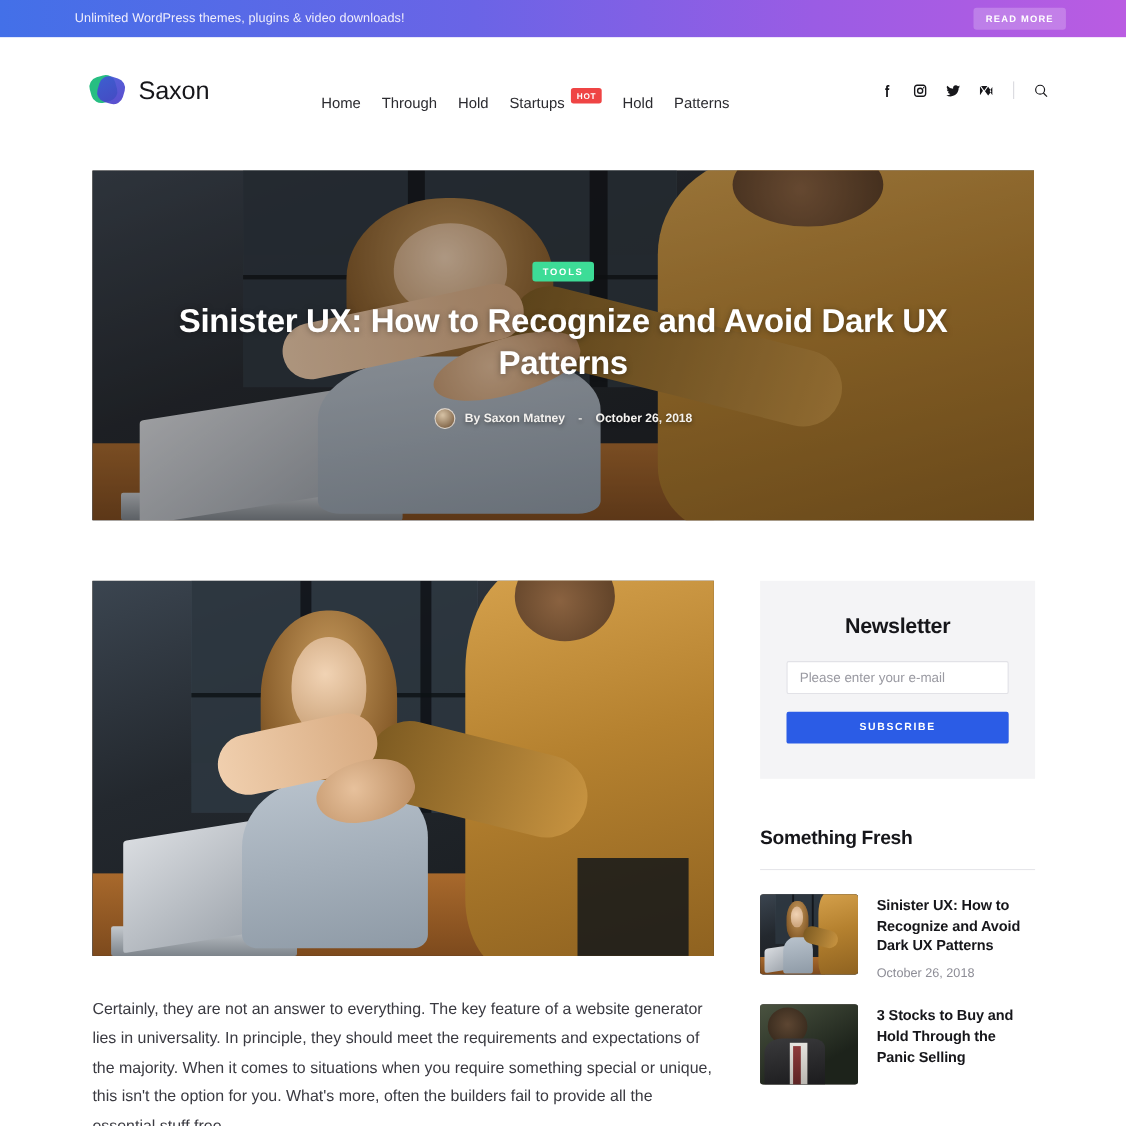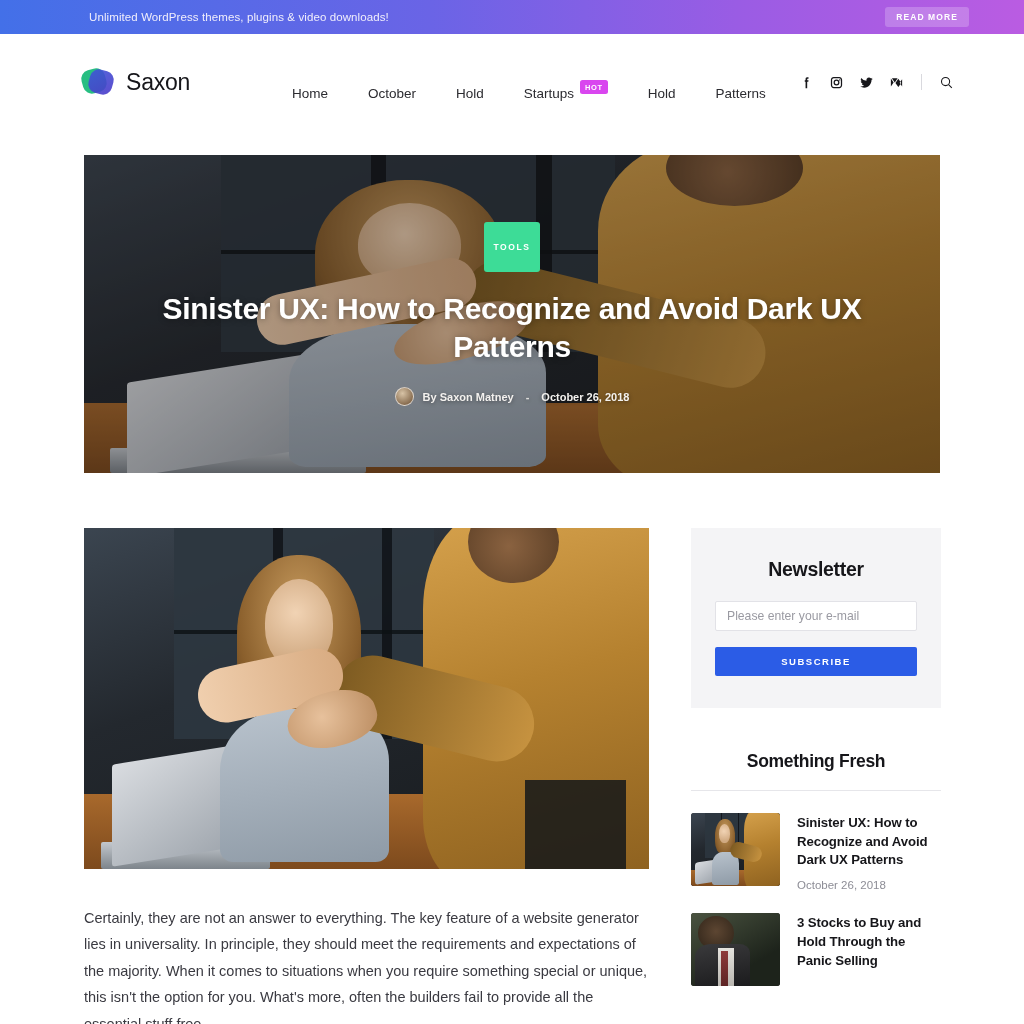--- a/index.html
+++ b/index.html
@@ -11,21 +11,21 @@
   }
 
   
   .promo-bar {
     height: 34px;
     background: linear-gradient(90deg, #4370e8 0%, #6a64e6 42%, #9a5ce4 72%, #ba5ce2 100%);
     display: flex; align-items: center;
     position: relative;
   }
   .promo-text {
-    position: absolute; left: 89px;
+    position: absolute; left: 68px;
     font-size: 11.5px; color: #f0eefc; letter-spacing: .1px;
   }
   .promo-btn {
     position: absolute; right: 55px;
     background: rgba(255,255,255,.22);
     border: none; border-radius: 3px;
     color: #fff; font-size: 8.5px; font-weight: 700;
     letter-spacing: 1.1px;
     padding: 5px 11px; cursor: pointer;
     font-family: "Liberation Sans", sans-serif;
@@ -40,28 +40,28 @@
   .brand { position: absolute; left: 82px; display: flex; align-items: center; gap: 12px; cursor: pointer; }
   .logo-mark { position: relative; width: 32px; height: 32px; }
   .logo-sq { position: absolute; width: 24px; height: 24px; border-radius: 9px; }
   .logo-sq.green { left: 0; top: 3px; background: #17b978; transform: rotate(-16deg); opacity: .93; }
   .logo-sq.blue  { left: 7px; top: 4px; background: #3950d6; transform: rotate(16deg); opacity: .9;
                    background: linear-gradient(135deg,#3f55d8,#4a39c8); }
   .brand-name { font-size: 23px; font-weight: 400; color: #16161a; letter-spacing: -.2px; }
 
   .main-nav {
     position: absolute; left: 292px;
-    display: flex; align-items: center; gap: 40px; margin-top: 22px;
+    display: flex; align-items: center; gap: 19px; margin-top: 22px;
   }
   .nav-item {
     font-size: 13.5px; color: #2b2b30; cursor: pointer; white-space: nowrap;
     display: flex; align-items: center; gap: 6px;
   }
   .hot-badge {
-    background: #d946ef; color: #fff;
+    background: #ef4444; color: #fff;
     font-size: 7.5px; font-weight: 700; letter-spacing: .6px;
     padding: 2.5px 5px; border-radius: 2.5px;
     position: relative; top: -6px;
   }
 
   .header-utils {
     position: absolute; right: 70px;
     display: flex; align-items: center; gap: 15px;
   }
   .social-ico { width: 15px; height: 15px; cursor: pointer; fill: #17171b; display:block; }
@@ -78,21 +78,21 @@
   .hero-photo { position:absolute; inset:0; }
   .hero-overlay { position: absolute; inset: 0; background: rgba(16,14,12,.30); }
   .hero-content {
     position: absolute; inset: 0;
     display: flex; flex-direction: column; align-items: center; justify-content: center;
     padding: 0 62px; text-align: center;
   }
   .hero-cat {
     background: #3ddc97; color: #fff;
     font-size: 8.5px; font-weight: 700; letter-spacing: 1.6px;
-    padding: 20px 9px; border-radius: 3px; margin-bottom: 18px;
+    padding: 4px 9px; border-radius: 3px; margin-bottom: 18px;
   }
   .hero-title {
     font-size: 30px; font-weight: 700; color: #fff; line-height: 1.28;
     letter-spacing: -.3px; max-width: 700px;
     text-shadow: 0 1px 6px rgba(0,0,0,.35);
   }
   .hero-meta {
     margin-top: 21px; display: flex; align-items: center; gap: 9px;
     color: #f3f1ee; font-size: 11px; font-weight: 700;
     text-shadow: 0 1px 4px rgba(0,0,0,.4);
@@ -132,21 +132,21 @@
   }
   .nl-input::placeholder { color: #9a9aa2; }
   .nl-submit {
     margin-top: 16px; width: 202px; height: 29px;
     background: #2b5ce6; border: none; border-radius: 2px;
     color: #fff; font-size: 9.5px; font-weight: 700; letter-spacing: 1.5px;
     cursor: pointer; font-family: "Liberation Sans", sans-serif;
   }
   .fresh-title {
     margin-top: 43px; font-size: 17.5px; font-weight: 700;
-    color: #16161a; letter-spacing: -.3px; text-align: center;
+    color: #16161a; letter-spacing: -.3px;
   }
   .fresh-rule { margin-top: 18px; height: 1px; background: #e6e6ea; }
   .fresh-item { margin-top: 22px; display: flex; gap: 17px; cursor: pointer; }
   .fresh-thumb { width: 89px; height: 73px; flex: 0 0 89px; border-radius: 3px; overflow: hidden; background:#2b2722; position:relative; }
   .fresh-text { padding-top: 1px; }
   .fresh-head {
     font-size: 13.2px; font-weight: 700; color: #16161a;
     line-height: 1.42; letter-spacing: -.1px;
   }
   .fresh-date { margin-top: 9px; font-size: 11.5px; color: #8d8d96; }
@@ -201,21 +201,21 @@
       <span class="logo-sq blue"></span>
     </span>
     <span class="brand-name">Saxon</span>
   </div>
 
   <nav class="main-nav">
     <div class="nav-item">
       <span>Home</span>
     </div>
     <div class="nav-item">
-      <span>October</span>
+      <span>Through</span>
     </div>
     <div class="nav-item">
       <span>Hold</span>
     </div>
     <div class="nav-item">
       <span>Startups</span>
       <span class="hot-badge">HOT</span>
     </div>
     <div class="nav-item">
       <span>Hold</span>

